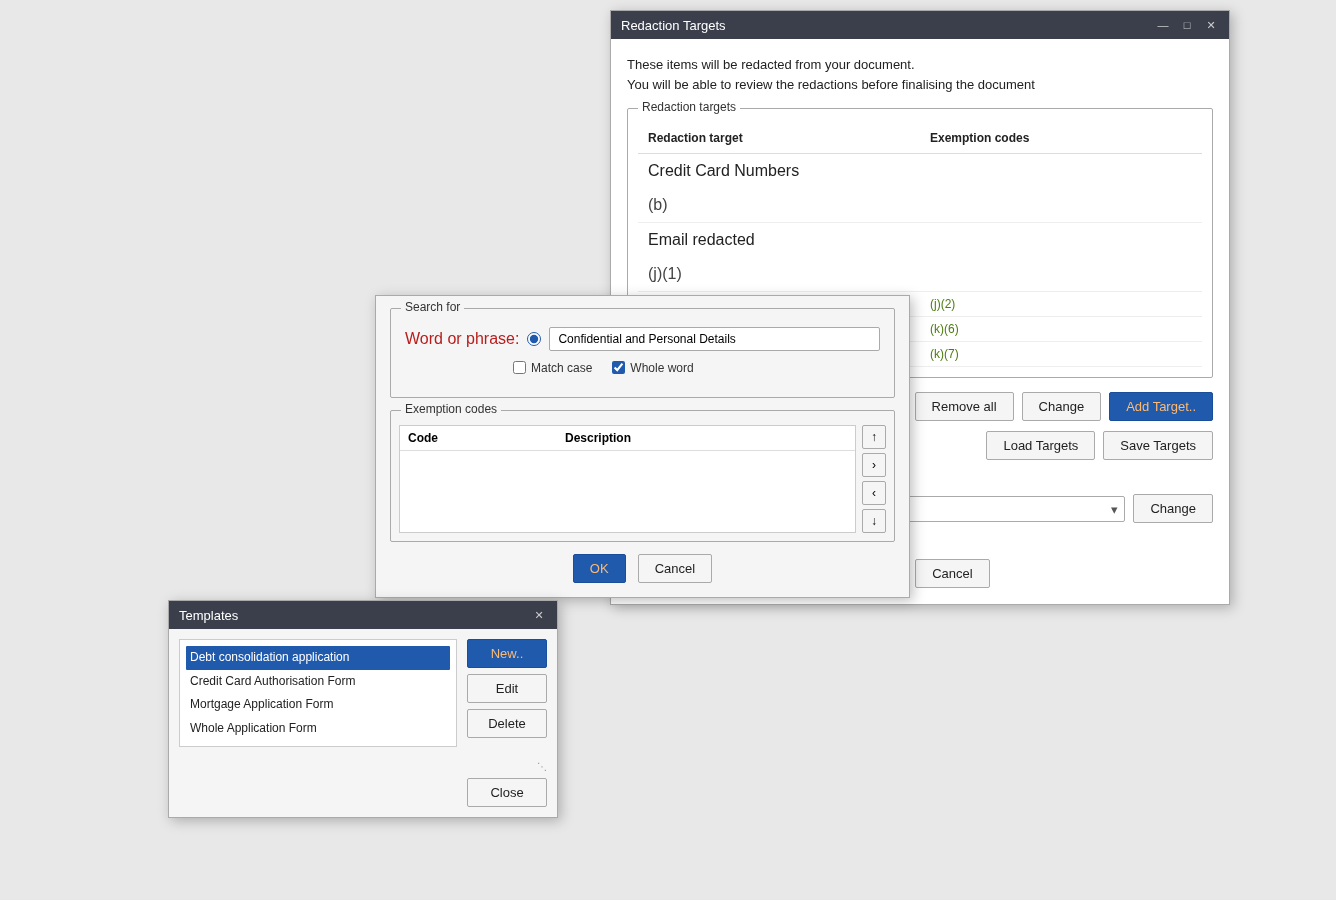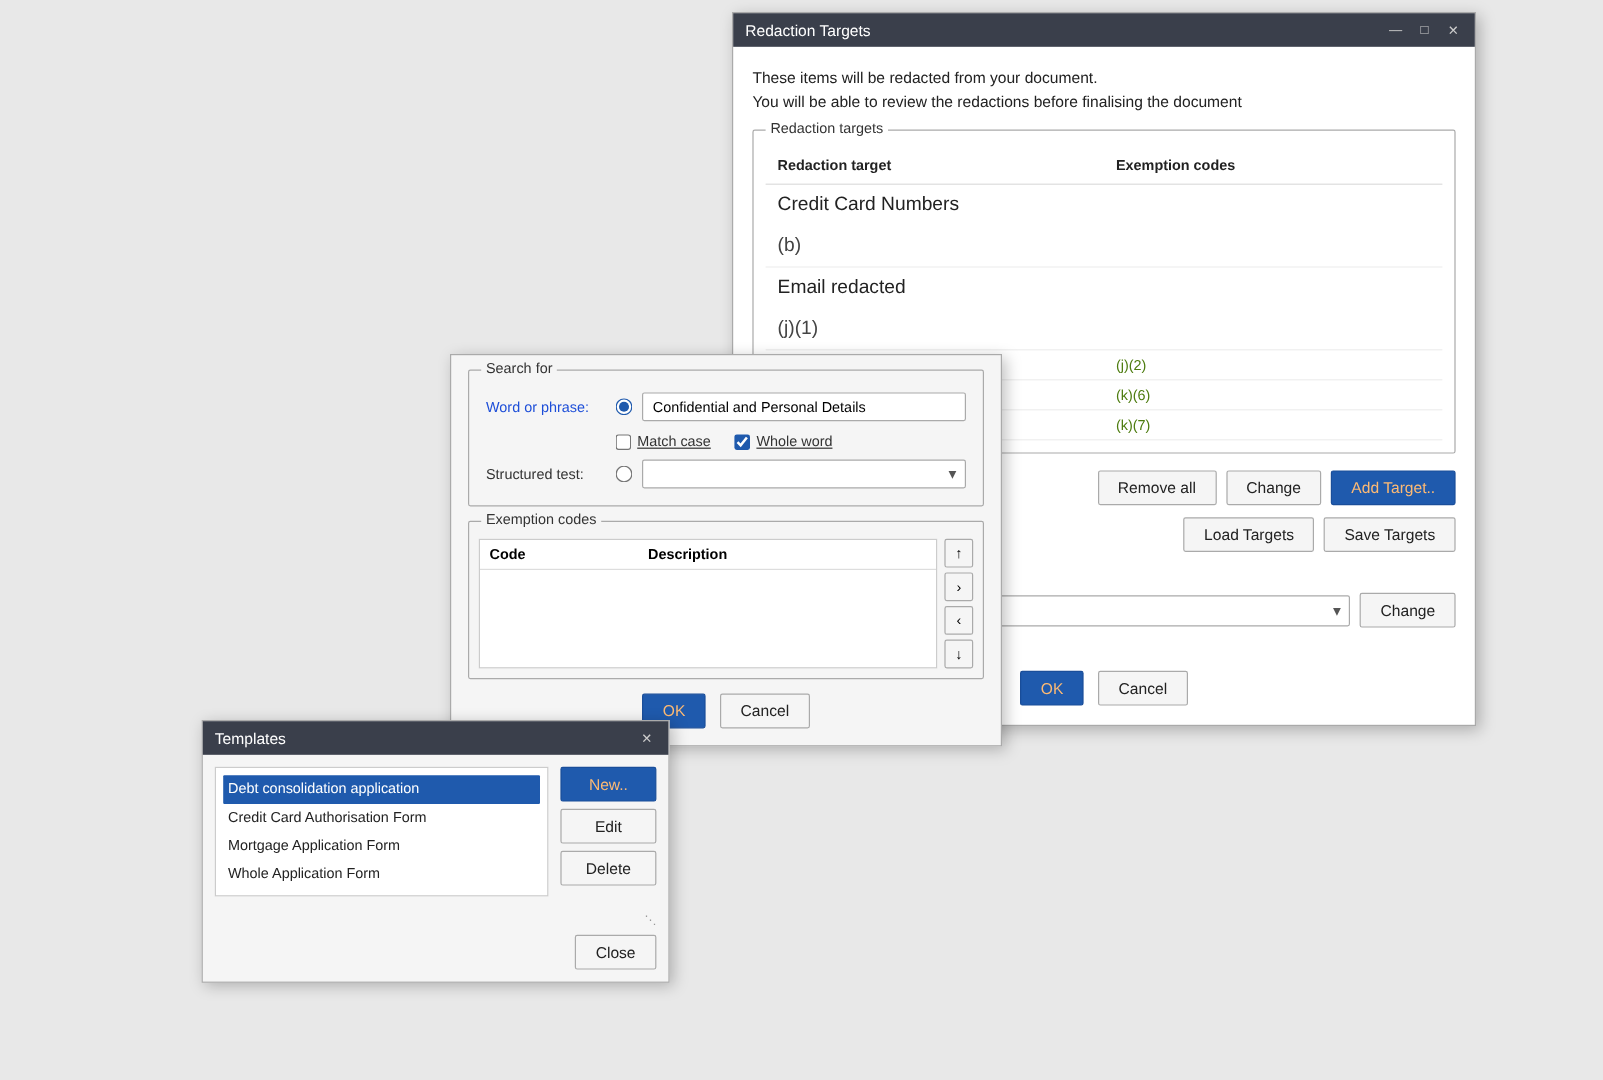--- a/index.html
+++ b/index.html
@@ -171,21 +171,21 @@
     .bottom-btn-row {
       display: flex;
       justify-content: center;
       gap: 12px;
     }
 
     
     .search-dialog {
       top: 295px;
       left: 375px;
-      width: 460px;
+      width: 535px;
       background: #f5f5f5;
     }
     .search-body {
       padding: 12px 14px 14px;
     }
     .form-group-box {
       border: 1px solid #aaa;
       border-radius: 2px;
       position: relative;
       padding: 18px 14px 14px;
@@ -201,22 +201,22 @@
       font-size: 12px;
       color: #333;
     }
     .form-row {
       display: flex;
       align-items: center;
       margin-bottom: 10px;
       gap: 8px;
     }
     .form-label {
-      font-size: 12px;
-      color: #1d4ed8;
+      font-size: 16px;
+      color: #b91c1c;
       white-space: nowrap;
       min-width: 100px;
     }
     .radio-btn {
       width: 14px;
       height: 14px;
       accent-color: #1f5aad;
     }
     .text-input {
       flex: 1;
@@ -228,25 +228,24 @@
     }
     .checkbox-row {
       display: flex;
       gap: 20px;
       margin-left: 108px;
       margin-bottom: 8px;
       align-items: center;
     }
     .checkbox-item {
       display: flex;
-      align-items: center;
+      align-items: flex-start;
       gap: 5px;
       font-size: 12px;
       color: #333;
-      text-decoration: underline;
     }
     .checkbox-item input[type=checkbox] {
       accent-color: #1f5aad;
     }
     .dropdown-row2 {
       display: flex;
       align-items: center;
       gap: 8px;
     }
     .form-label2 {
@@ -475,29 +474,20 @@
         <input type="text" class="text-input" value="Confidential and Personal Details" style="">
       </div>
       <div class="checkbox-row">
         <div class="checkbox-item">
           <input type="checkbox" style="">
           <span>Match case</span>
         </div>
         <div class="checkbox-item">
           <input type="checkbox" checked="" style="">
           <span>Whole word</span>
-        </div>
-      </div>
-      <div class="dropdown-row2">
-        <span class="form-label2">Structured test:</span>
-        <input type="radio" class="radio-btn" name="searchtype2" style="">
-        <div class="select-wrapper2">
-          <select>
-            <option></option>
-          </select>
         </div>
       </div>
     </div>
 
     <div class="exempt-group">
       <span class="exempt-legend">Exemption codes</span>
       <div class="exempt-inner">
         <div class="exempt-table">
           <div class="exempt-table-header">
             <div class="ecol1">Code</div>
@@ -535,15 +525,15 @@
       <span class="normal-item">Whole Application Form</span>
     </div>
     <div class="templates-buttons">
       <button class="btn btn-primary">New..</button>
       <button class="btn">Edit</button>
       <button class="btn">Delete</button>
     </div>
   </div>
   <div class="templates-footer">
     <span class="resize-handle">⋱</span>
-    <button class="btn" style="width:68px;">Close</button>
+    <button class="btn" style="width:80px;">Close</button>
   </div>
 </div>
 
 </body></html>

